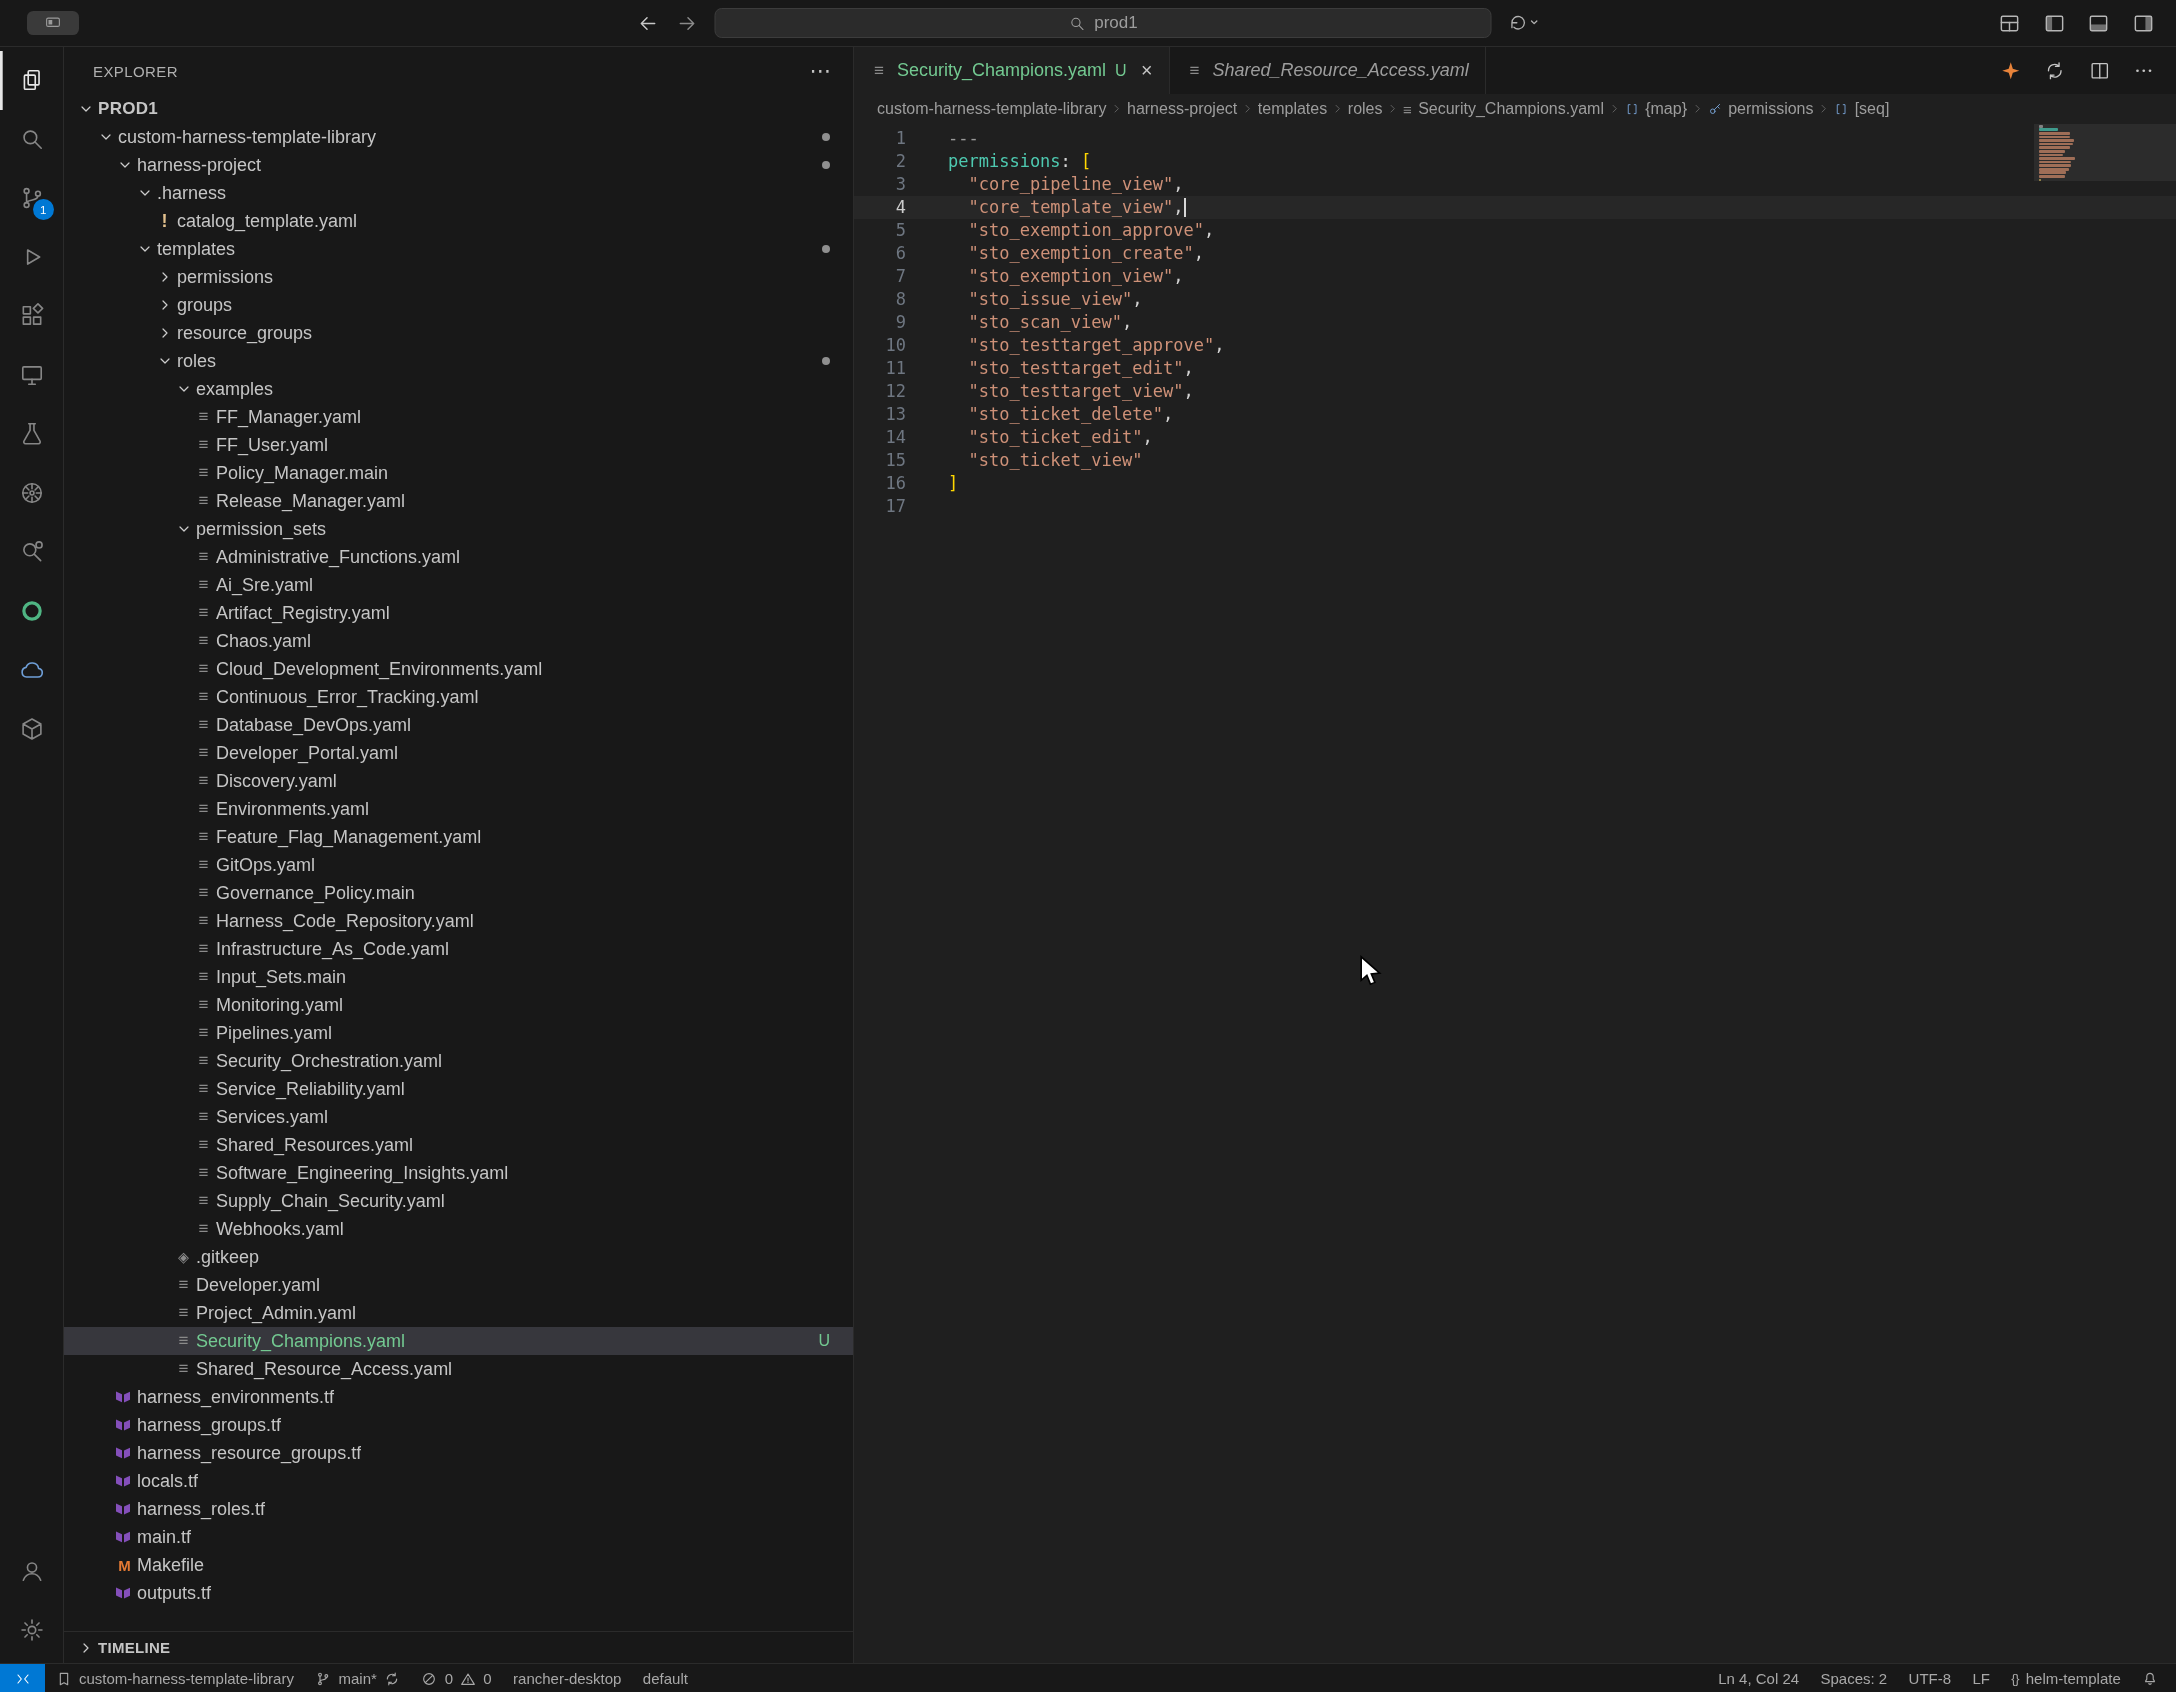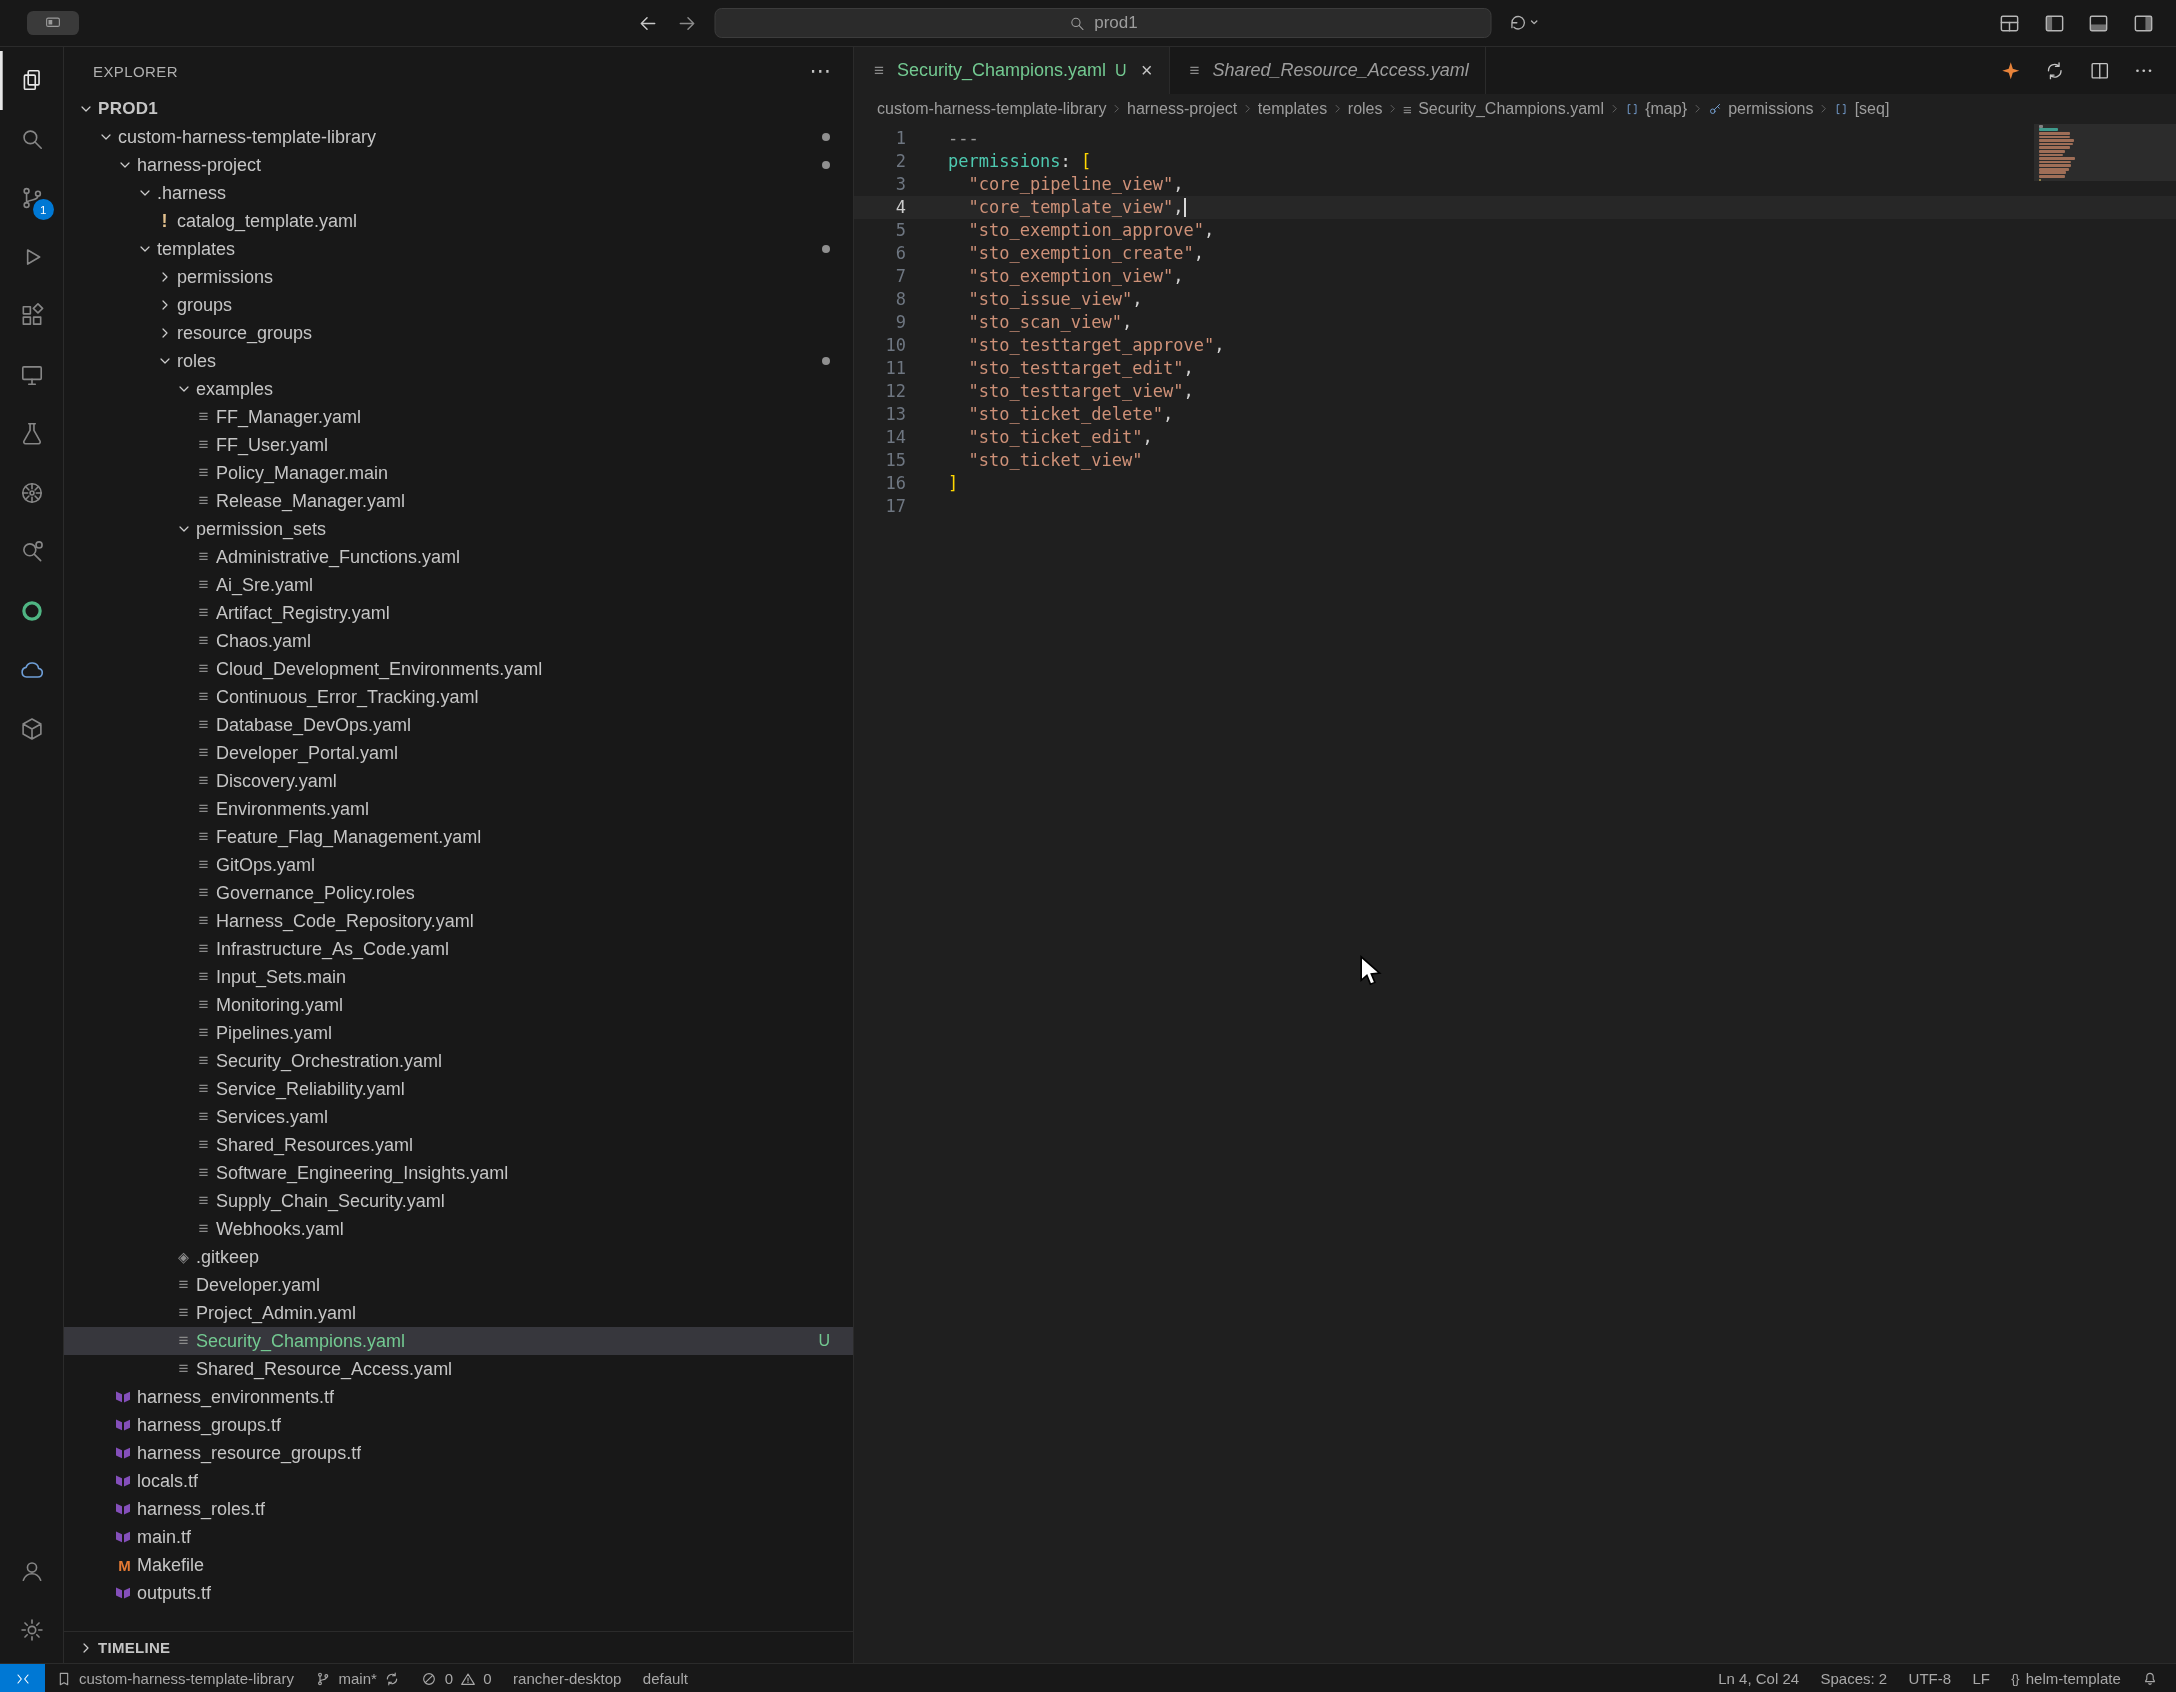--- a/index.html
+++ b/index.html
@@ -461,21 +461,21 @@
         <div class="tree-row  " style="padding-left:127px">
     <span class="ficon ficon-yaml">≡</span>
           <span class="tree-label">Feature_Flag_Management.yaml</span>
   </div>
         <div class="tree-row  " style="padding-left:127px">
     <span class="ficon ficon-yaml">≡</span>
           <span class="tree-label">GitOps.yaml</span>
   </div>
         <div class="tree-row  " style="padding-left:127px">
     <span class="ficon ficon-yaml">≡</span>
-          <span class="tree-label">Governance_Policy.roles</span>
+          <span class="tree-label">Governance_Policy.main</span>
   </div>
         <div class="tree-row  " style="padding-left:127px">
     <span class="ficon ficon-yaml">≡</span>
           <span class="tree-label">Harness_Code_Repository.yaml</span>
   </div>
         <div class="tree-row  " style="padding-left:127px">
     <span class="ficon ficon-yaml">≡</span>
           <span class="tree-label">Infrastructure_As_Code.yaml</span>
   </div>
         <div class="tree-row  " style="padding-left:127px">

